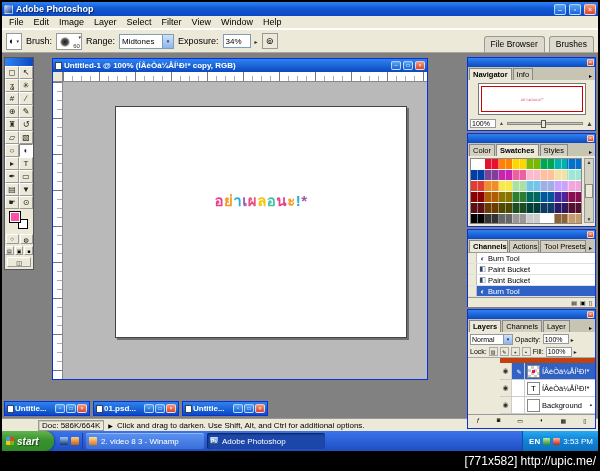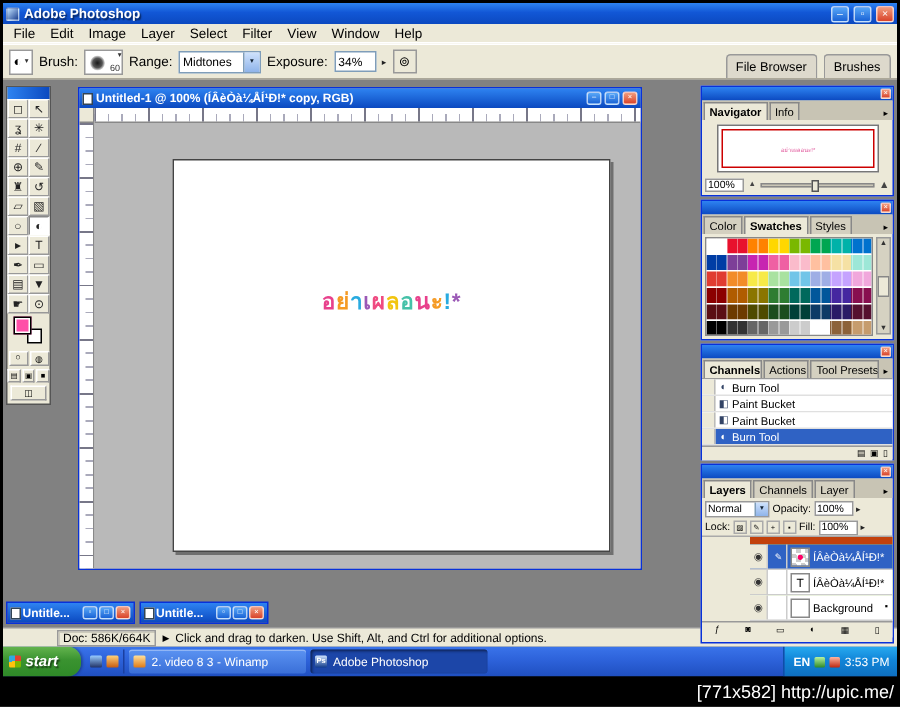--- a/index.html
+++ b/index.html
@@ -69,21 +69,21 @@
   .ruler-corner{position:absolute;left:0;top:13px;width:10px;height:10px;background:#ECE9D8;border-right:1px solid #888;border-bottom:1px solid #888;}
   .ruler-top{position:absolute;left:10px;top:13px;right:0;height:10px;background:#fff;border-bottom:1px solid #888;
     background-image:repeating-linear-gradient(90deg,#778 0 1px,transparent 1px 36px),
                      repeating-linear-gradient(90deg,#aab 0 1px,transparent 1px 9px);
     background-size:100% 100%,100% 5px;background-position:0 0,0 100%;background-repeat:repeat,no-repeat;}
   .ruler-left{position:absolute;left:0;top:23px;width:10px;bottom:0;background:#fff;border-right:1px solid #888;
     background-image:repeating-linear-gradient(180deg,#778 0 1px,transparent 1px 36px),
                      repeating-linear-gradient(180deg,#aab 0 1px,transparent 1px 9px);
     background-size:100% 100%,5px 100%;background-position:0 0,100% 0;background-repeat:repeat,no-repeat;}
   .doc-body{position:absolute;left:10px;top:23px;right:0;bottom:0;background:#B9B9B9;overflow:hidden;}
-  .canvas{position:absolute;left:52px;top:24px;width:292px;height:262px;background:#fff;border:1px solid #444;box-shadow:2px 2px 0 #00000066;}
+  .canvas{position:absolute;left:52px;top:24px;width:292px;height:232px;background:#fff;border:1px solid #444;box-shadow:2px 2px 0 #00000066;}
   .canvas-text{position:absolute;left:0;right:0;top:82px;text-align:center;font-size:15px;font-weight:bold;letter-spacing:.5px;}
   
   .minidocs{position:absolute;left:2px;bottom:2px;display:flex;gap:3px;z-index:4;}
   .minidoc{width:86px;height:15px;display:flex;align-items:center;gap:1px;padding:0 2px;color:#fff;
            background:linear-gradient(180deg,#2e83f1,#0b49c0);border:1px solid #0831D9;}
   .md-title{flex:1;font-size:8px;font-weight:bold;white-space:nowrap;overflow:hidden;}
   
   .dock{position:absolute;top:51px;right:2px;width:129px;height:378px;z-index:6;}
   .palette{position:absolute;left:0;width:129px;background:#ECE9D8;border:1px solid #0831D9;}
   .pal-titlebar{height:9px;display:flex;justify-content:flex-end;align-items:center;padding:0 1px;
@@ -310,20 +310,27 @@
       <div class="minidocs">
         <div class="minidoc">
           <span class="doc-icon"></span>
           <span class="md-title">Untitle...</span>
           <span class="winbtn sm">▫</span>
           <span class="winbtn sm">□</span>
           <span class="winbtn sm close">×</span>
         </div>
         <div class="minidoc">
           <span class="doc-icon"></span>
+          <span class="md-title">01.psd...</span>
+          <span class="winbtn sm">▫</span>
+          <span class="winbtn sm">□</span>
+          <span class="winbtn sm close">×</span>
+        </div>
+        <div class="minidoc">
+          <span class="doc-icon"></span>
           <span class="md-title">Untitle...</span>
           <span class="winbtn sm">▫</span>
           <span class="winbtn sm">□</span>
           <span class="winbtn sm close">×</span>
         </div>
       </div>
     </div>
 
     <div class="dock">
 

